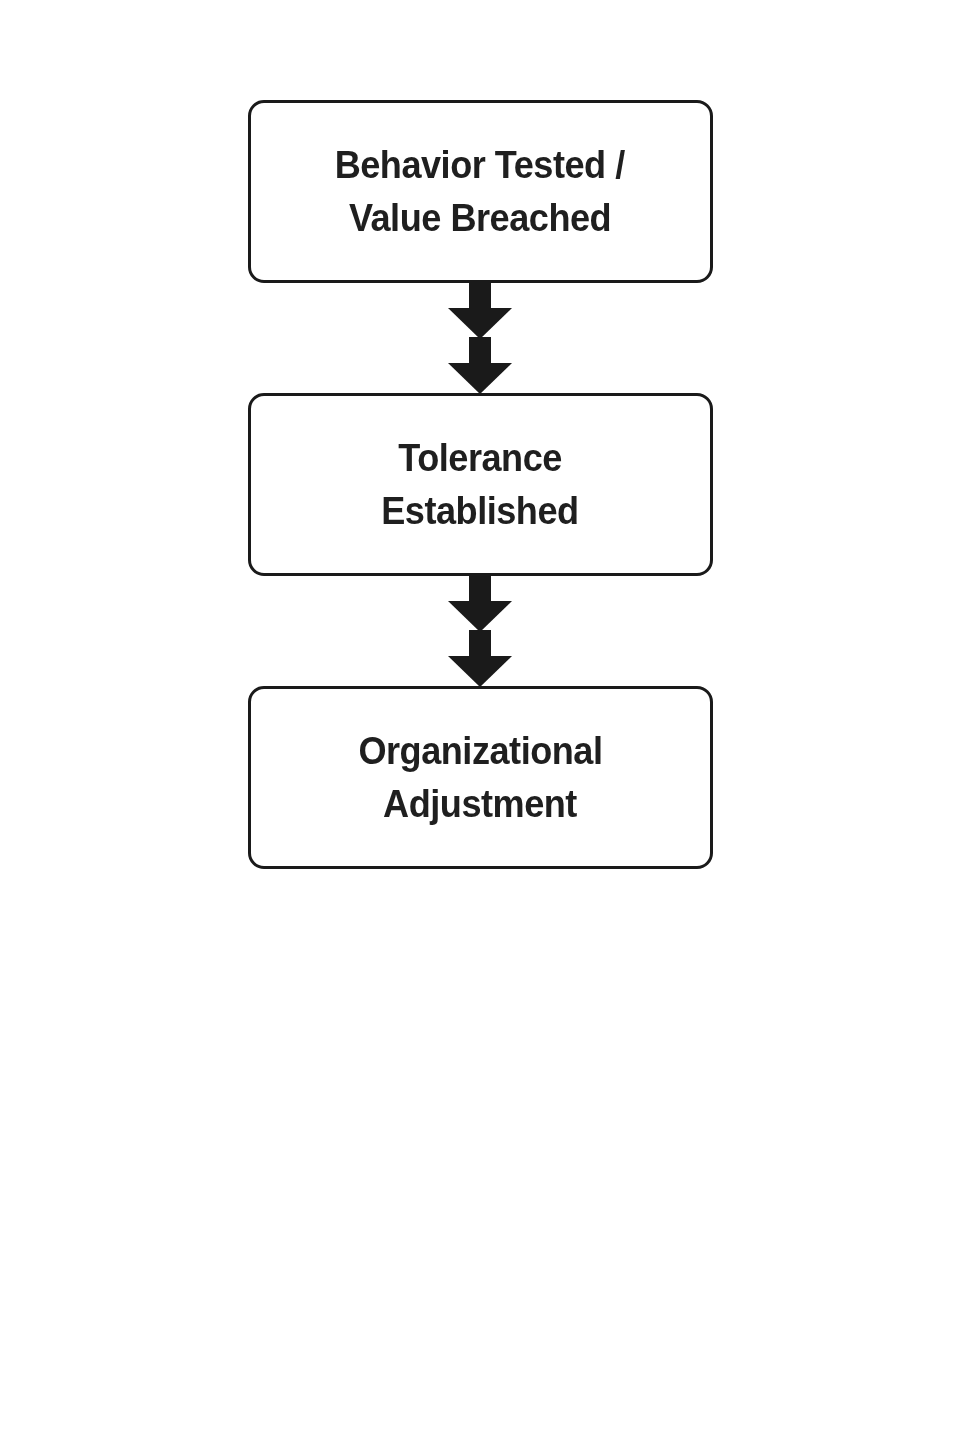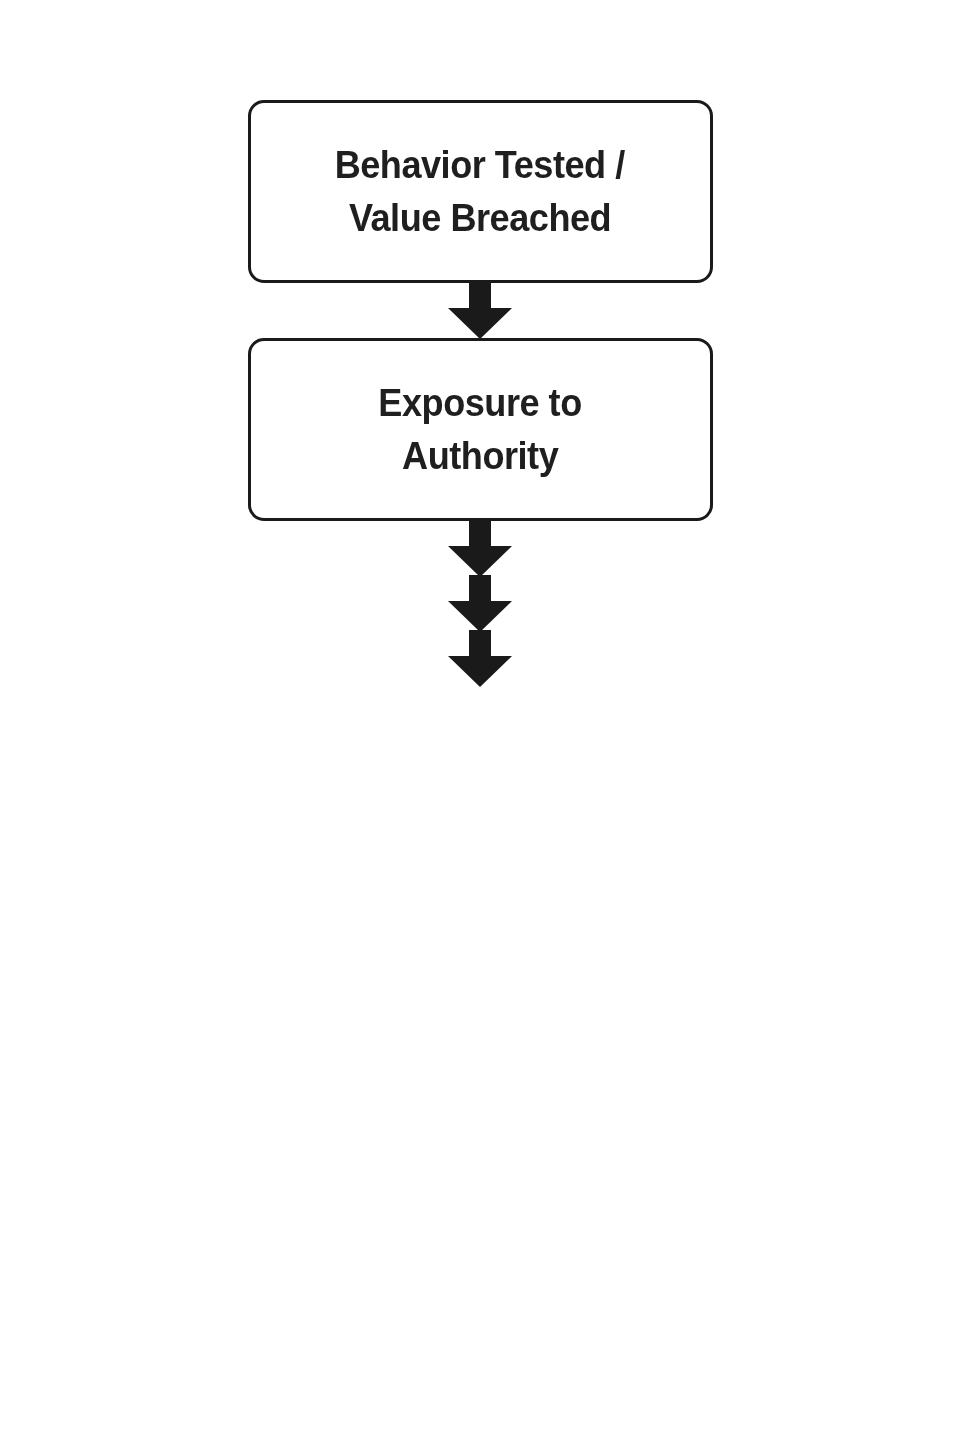--- a/index.html
+++ b/index.html
@@ -66,37 +66,41 @@
     <div class="flow-box">
       <span class="line">Behavior Tested /</span>
       <span class="line">Value Breached</span>
     </div>
 
     <svg class="arrow" viewBox="0 0 64 57" aria-hidden="true">
       <rect x="21" y="0" width="22" height="28"></rect>
       <polygon points="0,26 64,26 32,57"></polygon>
     </svg>
 
+
+    <svg class="arrow" viewBox="0 0 64 57" aria-hidden="true">
+      <rect x="21" y="0" width="22" height="28"></rect>
+      <polygon points="0,26 64,26 32,57"></polygon>
+    </svg>
+
     <div class="flow-box">
-      <span class="line">Exposure to</span>
-      <span class="line">Authority</span>
+      <span class="line">Tolerance</span>
+      <span class="line">Established</span>
     </div>
 
     <svg class="arrow" viewBox="0 0 64 57" aria-hidden="true">
       <rect x="21" y="0" width="22" height="28"></rect>
       <polygon points="0,26 64,26 32,57"></polygon>
     </svg>
 
 
     <svg class="arrow" viewBox="0 0 64 57" aria-hidden="true">
       <rect x="21" y="0" width="22" height="28"></rect>
       <polygon points="0,26 64,26 32,57"></polygon>
     </svg>
 
-
-    <svg class="arrow" viewBox="0 0 64 57" aria-hidden="true">
-      <rect x="21" y="0" width="22" height="28"></rect>
-      <polygon points="0,26 64,26 32,57"></polygon>
-    </svg>
-
+    <div class="flow-box">
+      <span class="line">Organizational</span>
+      <span class="line">Adjustment</span>
+    </div>
 
   </div>
 </div>
 
 </body></html>

